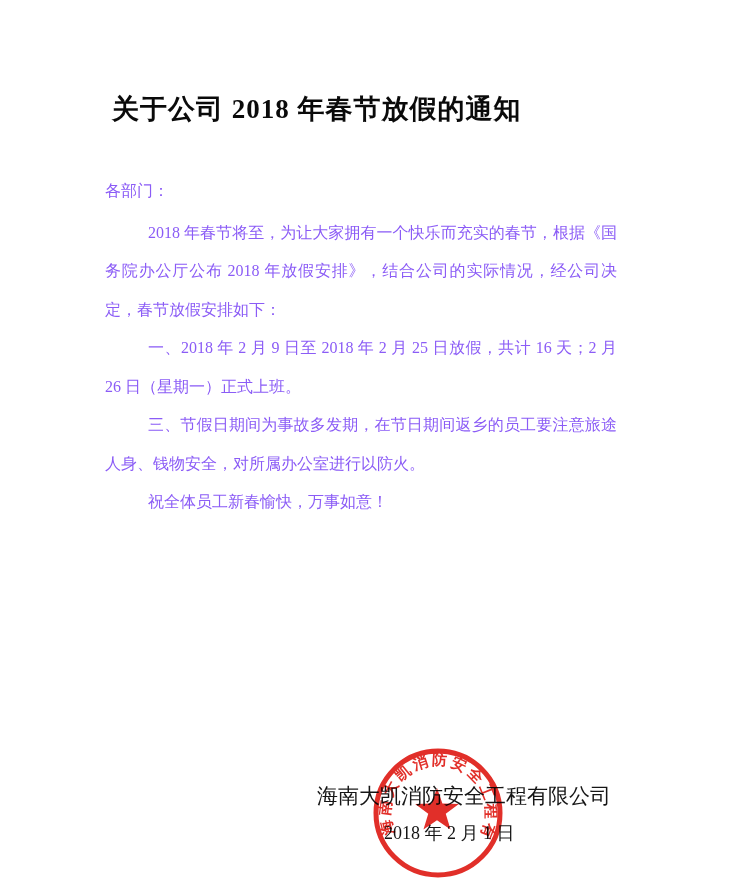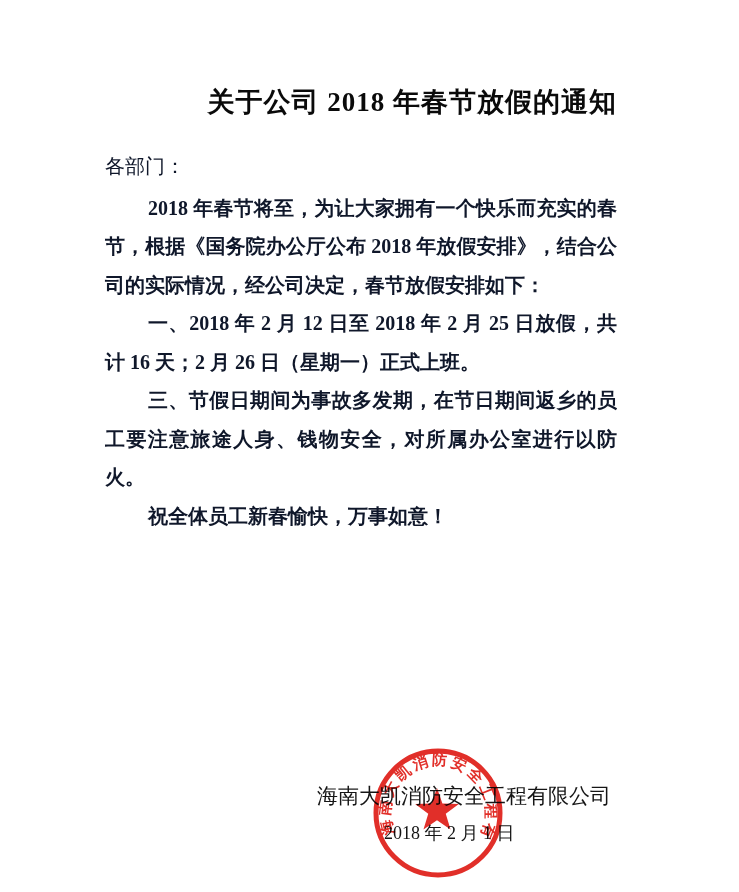--- a/index.html
+++ b/index.html
@@ -14,48 +14,47 @@
     background: #ffffff;
     overflow: hidden;
     font-family: "Liberation Serif", "DejaVu Serif", serif;
     color: #111111;
   }
   .notice-title {
     position: absolute;
     top: 84px;
     left: 105px;
     width: 512px;
-    margin: 0;
-    text-align: right;
+    margin: 7px;
+    text-align: left;
     font-size: 27px;
     font-weight: bold;
     letter-spacing: 1px;
     color: #0a0a0a;
   }
   .content {
     position: absolute;
-    top: 147px;
+    top: 172px;
     left: 105px;
     width: 512px;
-    font-size: 20px;
+    font-size: 16px;
     line-height: 38.5px;
     text-align: justify;
-    color: #0f172a;
+    color: #8b5cf6;
   }
   .content p {
     margin: 0;
     padding: 0;
   }
   .salutation {
     text-indent: 0;
     margin-bottom: 3px !important;
   }
   .body-para {
     text-indent: 43px;
-    font-weight: bold;
   }
   .signature-company {
     position: absolute;
     top: 782px;
     left: 317px;
     margin: 0;
     font-size: 21px;
     color: #151515;
     white-space: nowrap;
   }
@@ -85,21 +84,21 @@
 </head>
 <body>
 
 <div class="page">
 
   <h1 class="notice-title">关于公司 2018 年春节放假的通知</h1>
 
   <div class="content">
     <p class="salutation">各部门：</p>
     <p class="body-para">2018 年春节将至，为让大家拥有一个快乐而充实的春节，根据《国务院办公厅公布 2018 年放假安排》，结合公司的实际情况，经公司决定，春节放假安排如下：</p>
-    <p class="body-para">一、2018 年 2 月 12 日至 2018 年 2 月 25 日放假，共计 16 天；2 月 26 日（星期一）正式上班。</p>
+    <p class="body-para">一、2018 年 2 月 9 日至 2018 年 2 月 25 日放假，共计 16 天；2 月 26 日（星期一）正式上班。</p>
     <p class="body-para">三、节假日期间为事故多发期，在节日期间返乡的员工要注意旅途人身、钱物安全，对所属办公室进行以防火。</p>
     <p class="body-para">祝全体员工新春愉快，万事如意！</p>
   </div>
 
   <p class="signature-company">海南大凯消防安全工程有限公司</p>
 
   <p class="signature-date">2018 年 2 月 1 日</p>
 
   <svg class="seal" viewBox="366 741 144 144" xmlns="http://www.w3.org/2000/svg">
     <circle cx="438" cy="813" r="62" fill="none" stroke-width="5" stroke="#e0231d"></circle>

